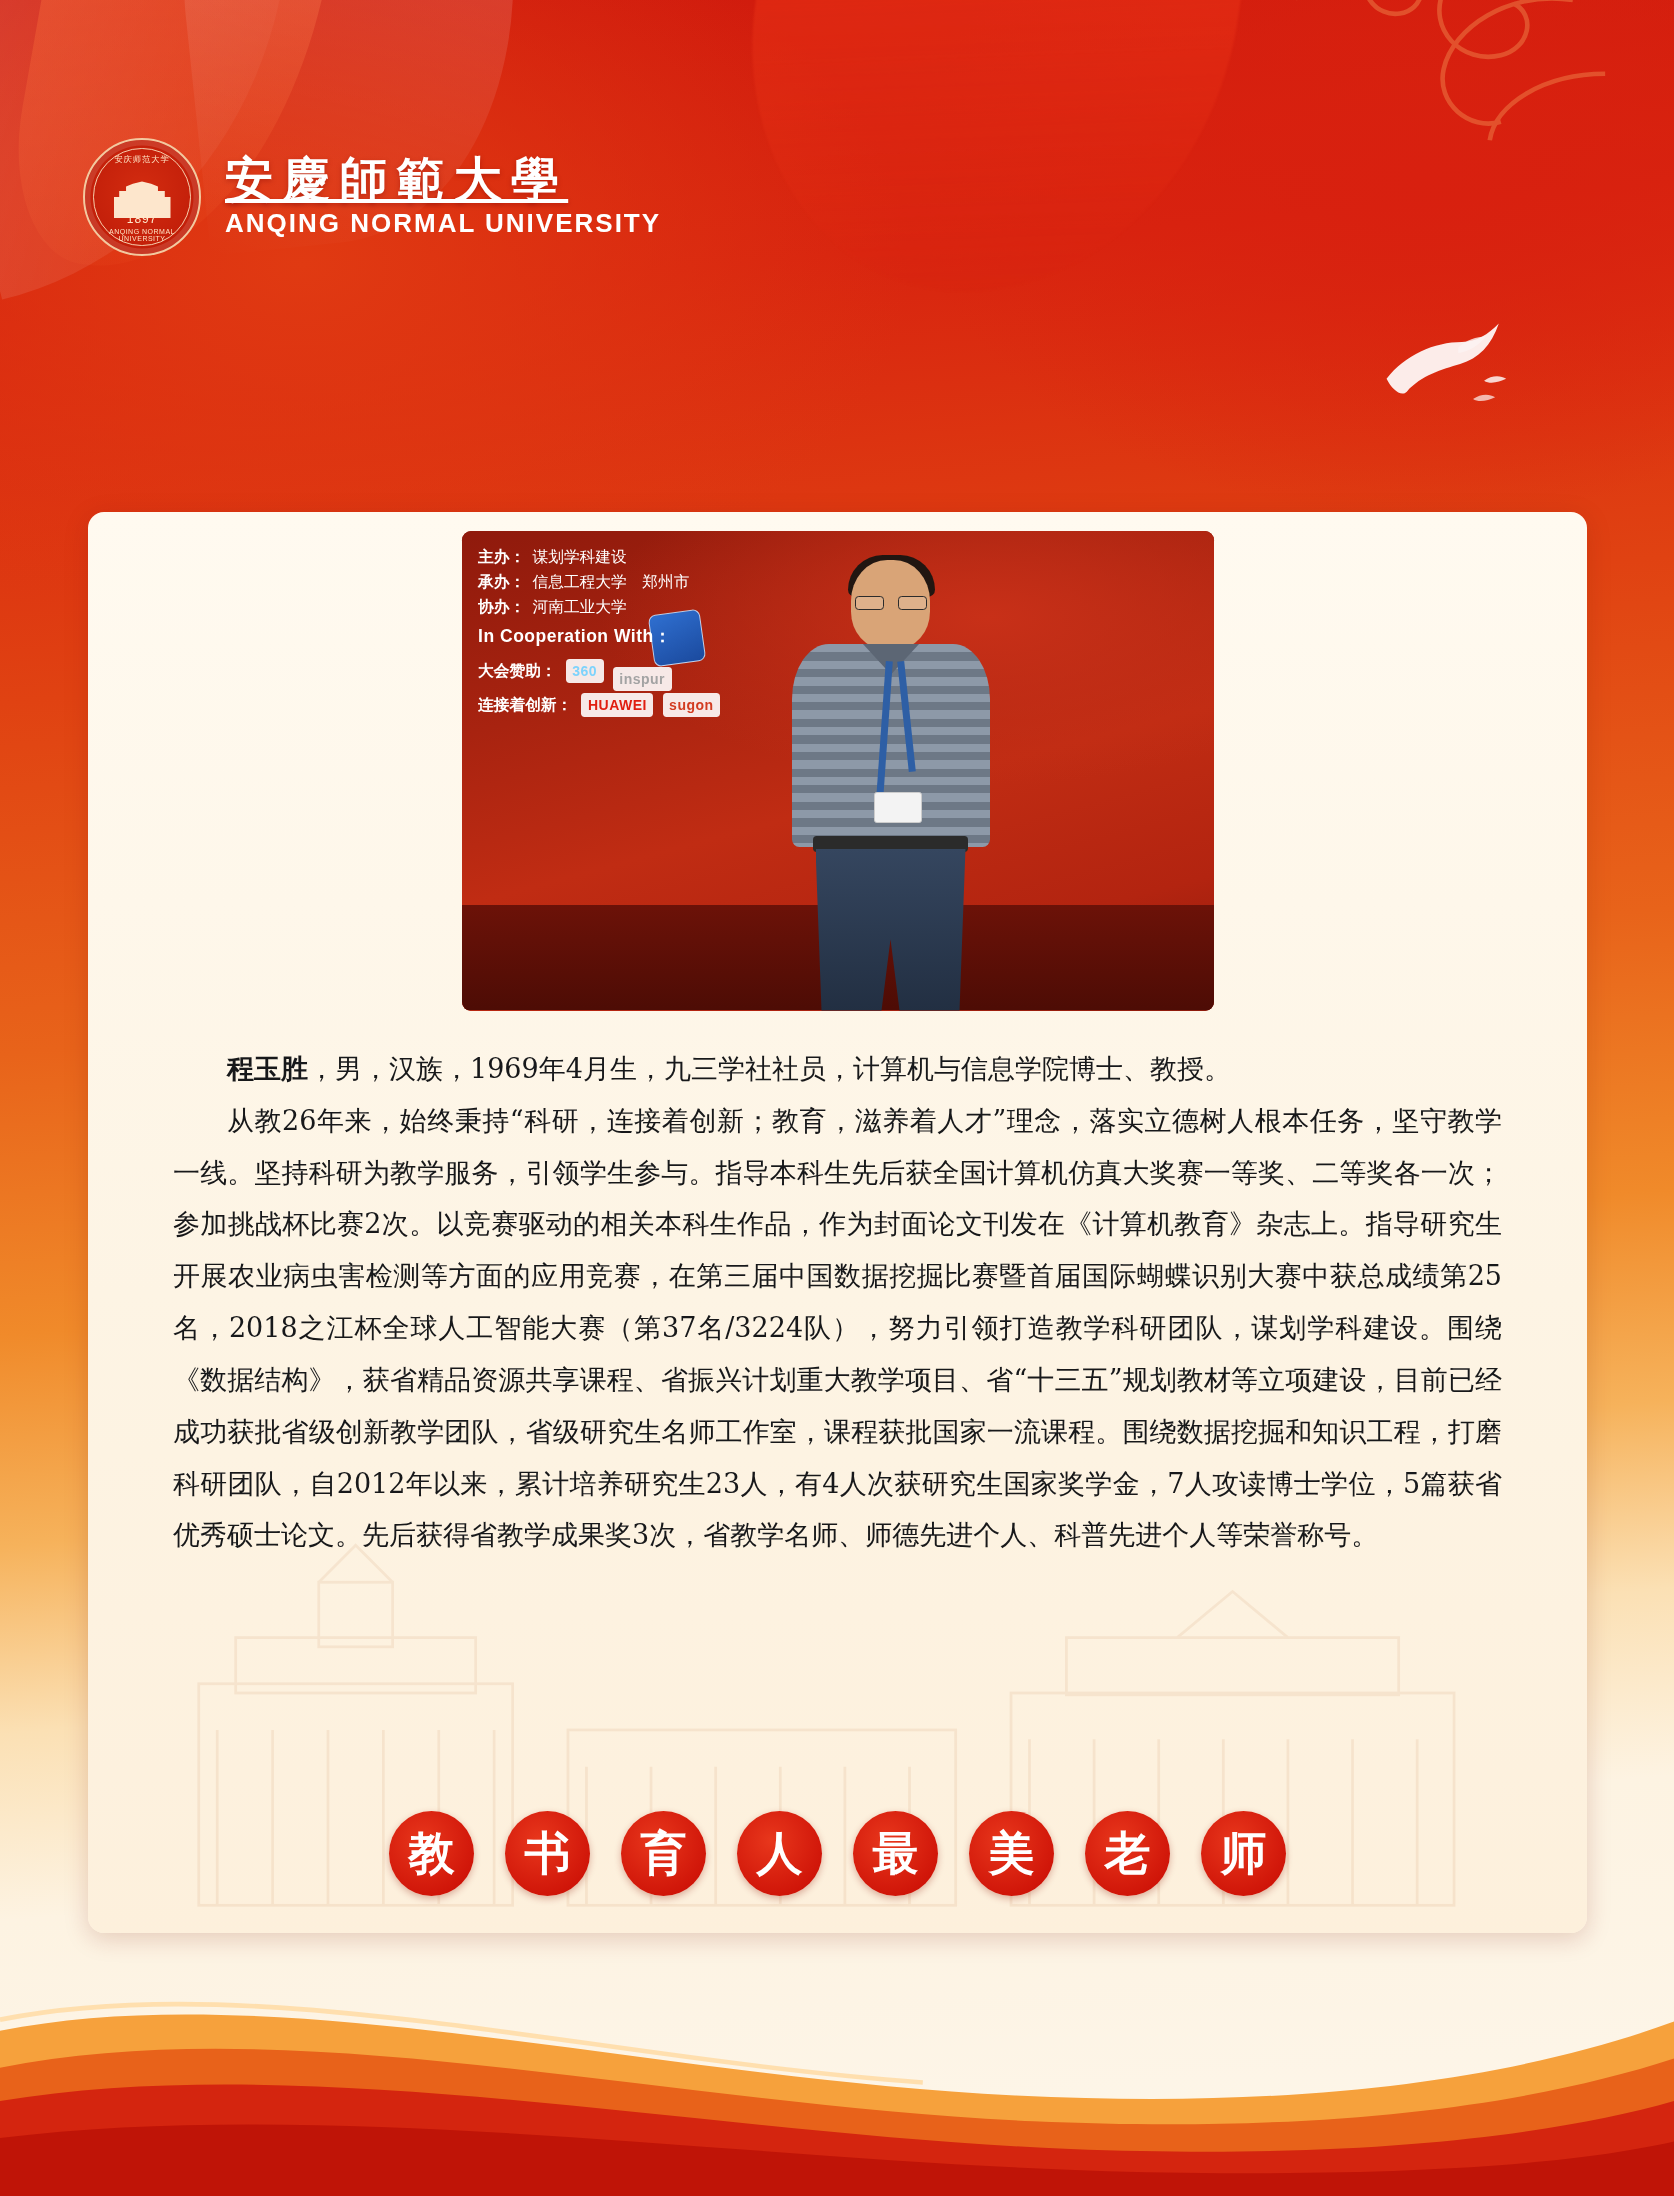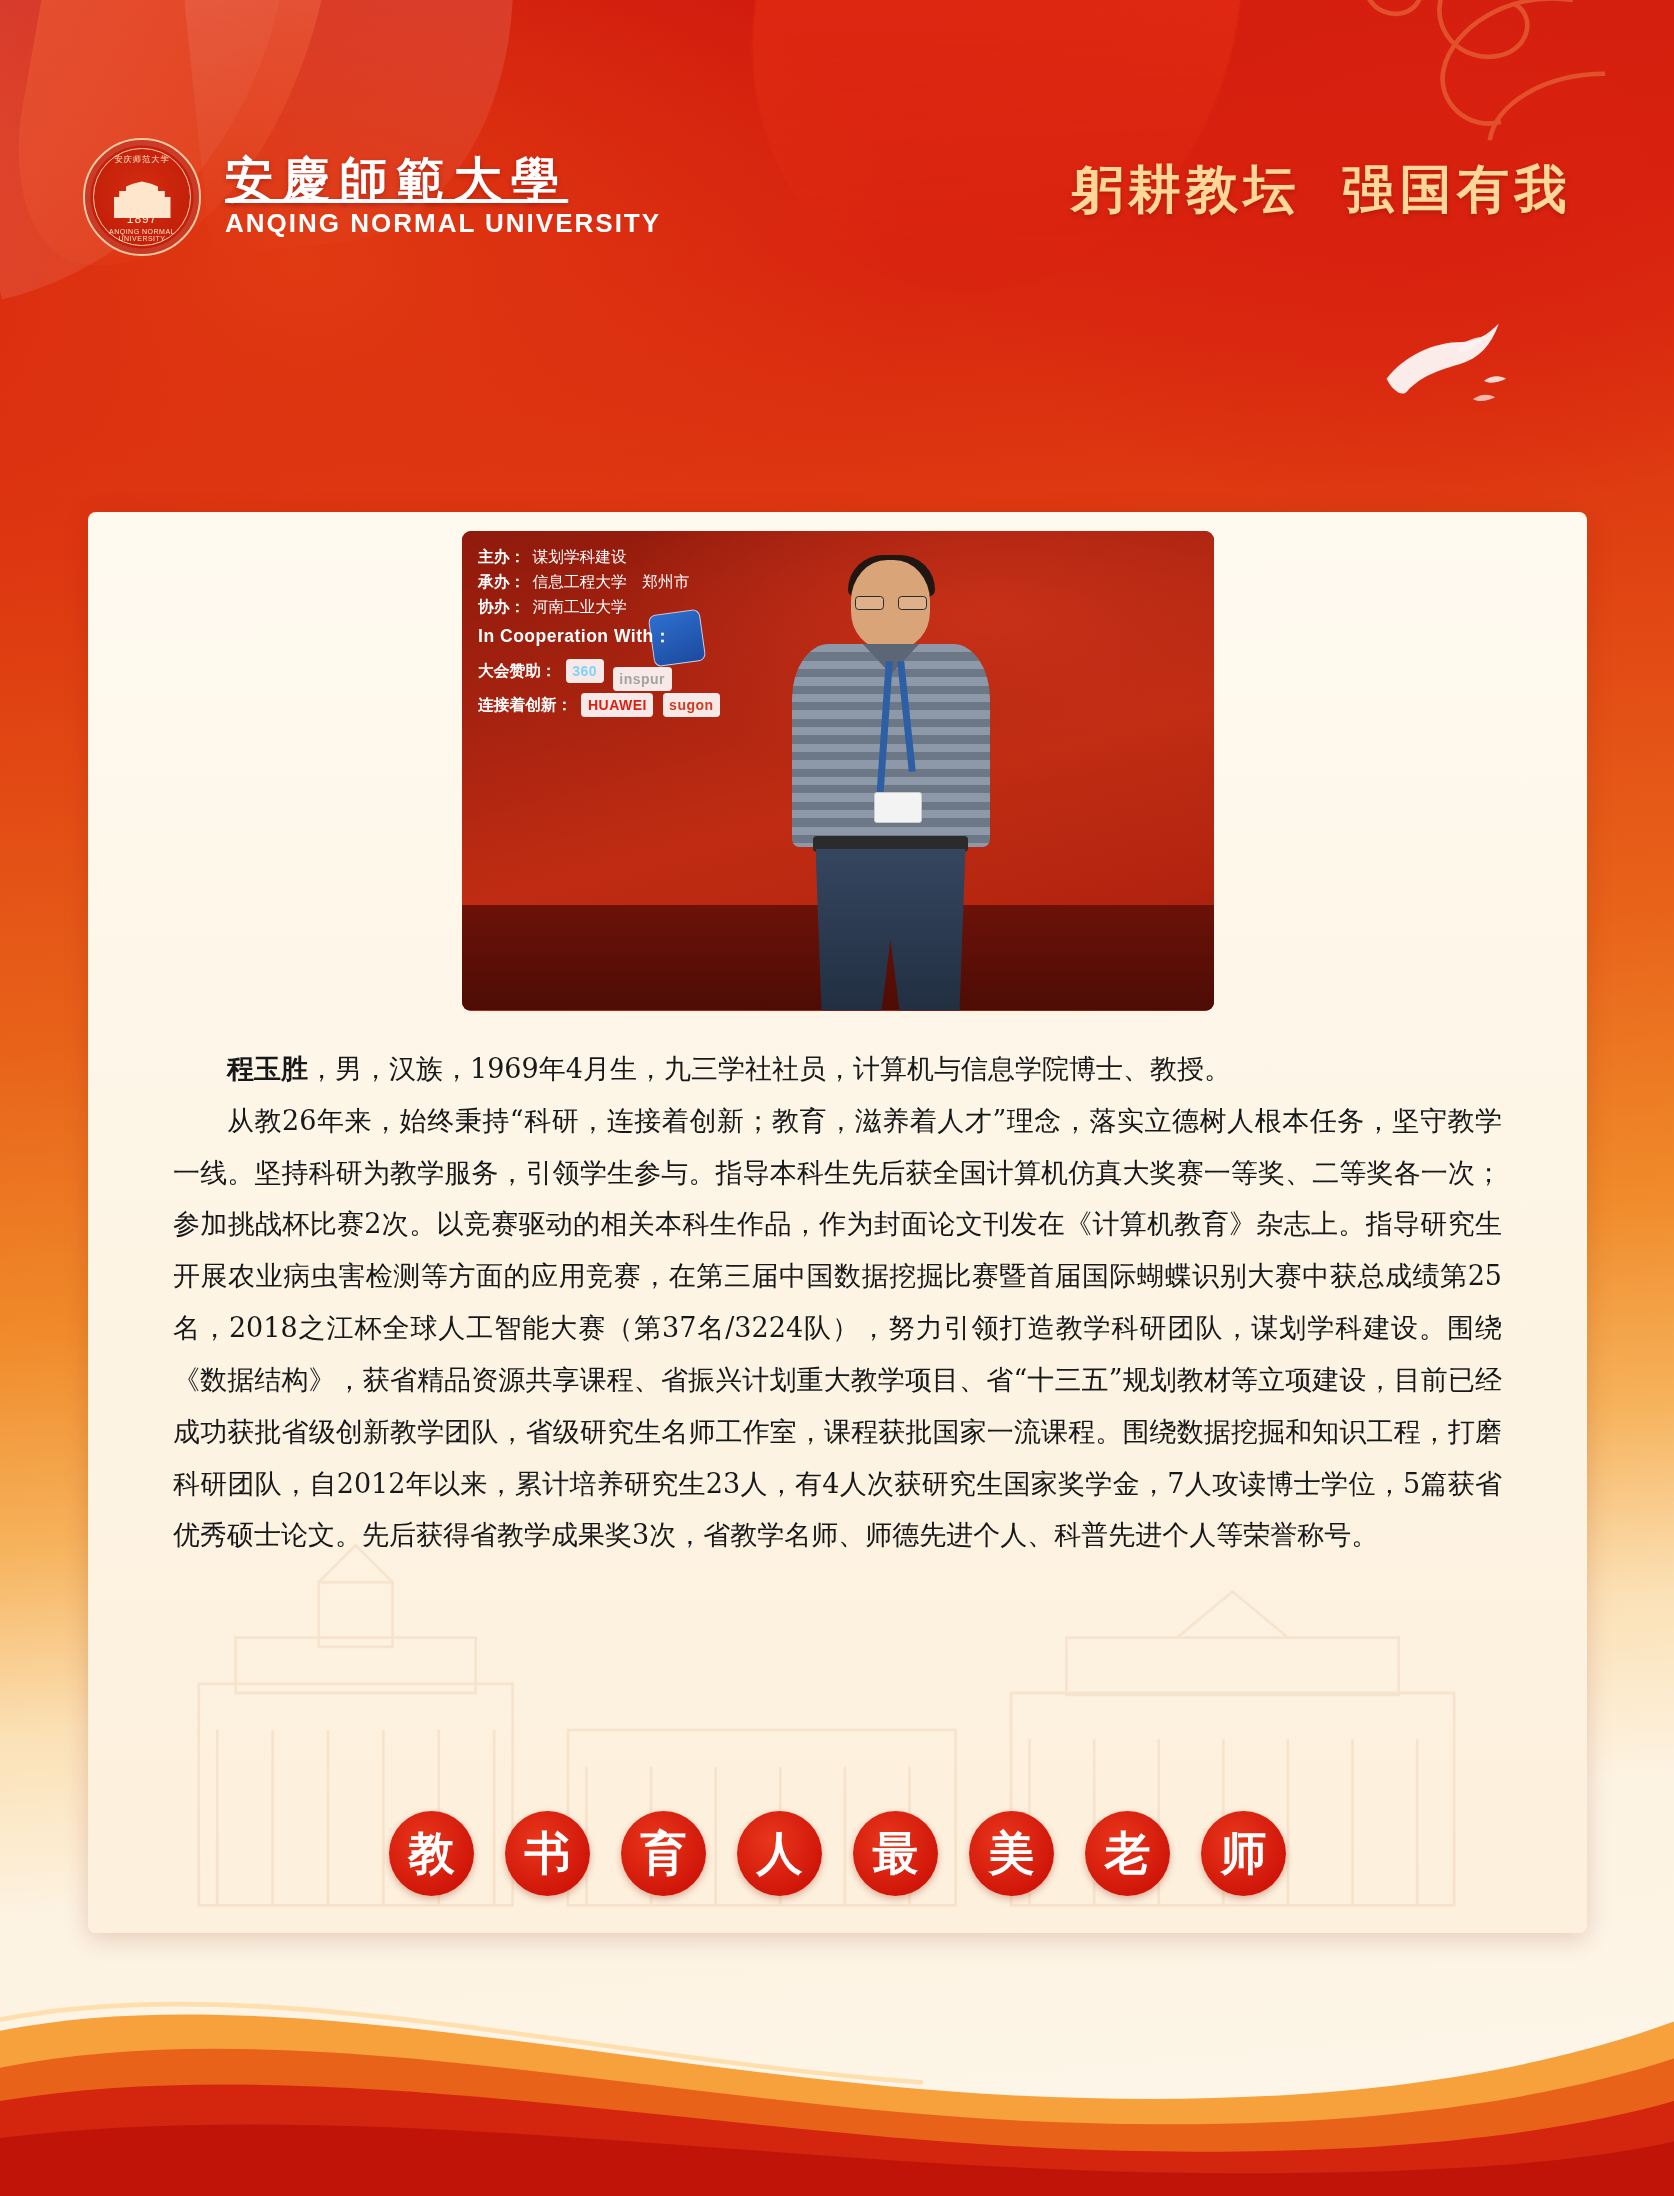--- a/index.html
+++ b/index.html
@@ -132,21 +132,21 @@
     position: absolute; right: 166px; top: 314px; width: 138px; height: 102px;
     opacity: .95;
   }
   .dove svg { width: 100%; height: 100%; }
 
   
   .card {
     position: absolute; left: 88px; top: 512px;
     width: 1499px; height: 1421px;
     background: linear-gradient(180deg, #fffaf0 0%, #fdf4e4 55%, #fdf0dc 100%);
-    border-radius: 8px;
+    border-radius: 16px;
     box-shadow: 0 5.5px 24px rgba(120,20,0,.18);
     overflow: hidden;
   }
   .card-wm {
     position: absolute; left: 0; bottom: 0; width: 100%; height: 480px;
     opacity: .13; pointer-events: none;
   }
   .card-wm svg { width: 100%; height: 100%; }
 
   
@@ -300,24 +300,20 @@
         <div class="ring"></div>
         <div class="arc-top">安庆师范大学</div>
         <div class="bldg"></div>
         <div class="yr">1897</div>
         <div class="arc-bot">ANQING NORMAL UNIVERSITY</div>
       </div>
       <div class="uni-names">
         <div class="uni-cn">安慶師範大學</div>
         <div class="uni-en">ANQING NORMAL UNIVERSITY</div>
       </div>
-    </div>
-    <div class="slogan">
-      <span>躬耕教坛</span>
-      <span>强国有我</span>
     </div>
   </div>
 
 
   <div class="dove">
     <svg viewBox="0 0 150 110">
       <path d="M18 70 C38 44 70 30 100 30 C116 30 128 22 140 10 C132 34 118 48 98 54 C78 60 56 66 40 84 C34 90 24 82 18 70 Z" fill="#ffffff" opacity=".96"></path>
       <path d="M96 36 C104 28 116 24 126 24 C118 34 108 40 96 42 Z" fill="#fff" opacity=".8"></path>
       <path d="M124 72 C132 66 142 66 148 70 C140 74 130 76 124 72 Z" fill="#ffffff" opacity=".85"></path>
       <path d="M112 92 C120 86 130 86 136 90 C128 94 118 96 112 92 Z" fill="#ffffff" opacity=".7"></path>

